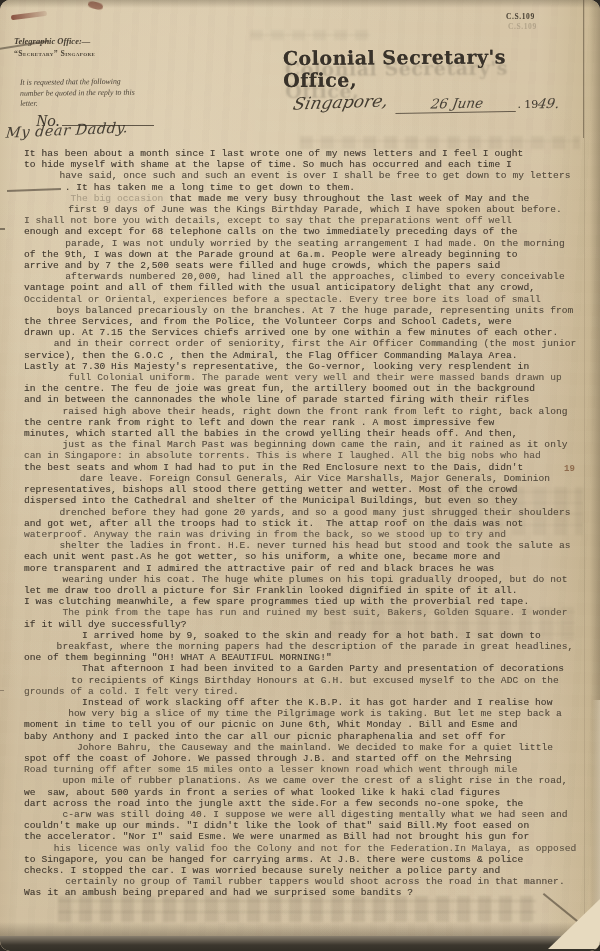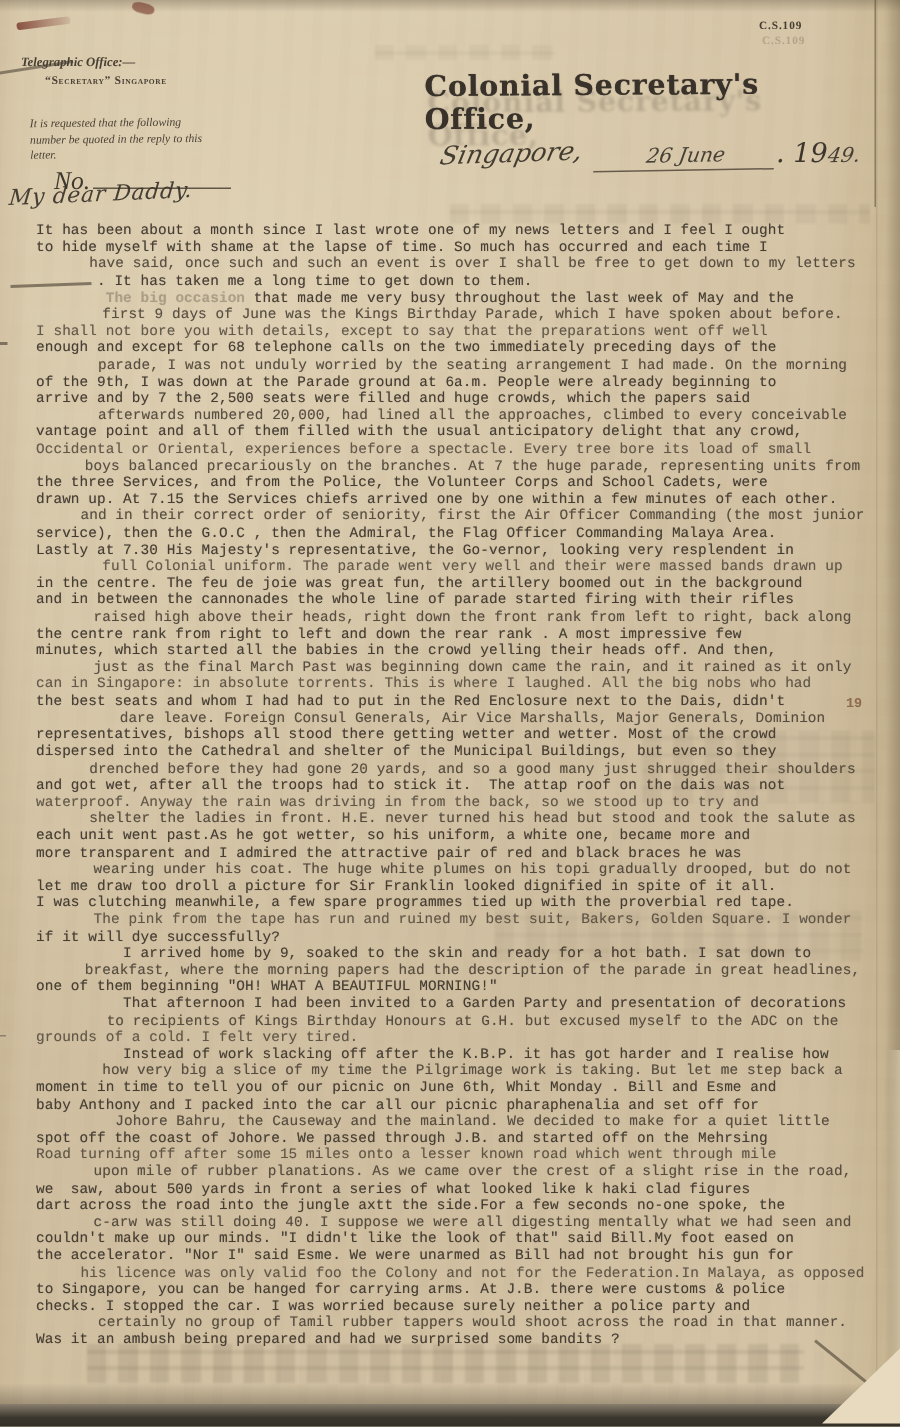--- a/index.html
+++ b/index.html
@@ -1,17 +1,17 @@
 <!DOCTYPE html>
 <html><head>
 <meta charset="utf-8">
 <style>
   html,body{margin:0;padding:0;background:#2e2a24;}
   .stage{position:relative;width:600px;height:951px;overflow:hidden;
-    font-family:"Liberation Mono",monospace;}
+    font-family:"Liberation Mono",monospace;border-radius:10px;}
   
   .paper{position:absolute;inset:0;
     background:
       radial-gradient(ellipse at 28% 18%, rgba(255,248,226,.22), transparent 55%),
       radial-gradient(ellipse at 80% 60%, rgba(120,100,70,.10), transparent 60%),
       radial-gradient(ellipse at 15% 80%, rgba(120,100,70,.08), transparent 55%),
       linear-gradient(90deg,#cebc9c 0,#d6c5a6 3%,#d7c6a8 90%,#cbb996 98%,#c2b08d 100%),
       #d5c3a4;}
   .grain{position:absolute;inset:0;opacity:.5;pointer-events:none;
     background:
@@ -20,53 +20,53 @@
   .top-edge{position:absolute;left:0;top:0;width:600px;height:8px;
     background:linear-gradient(180deg, rgba(96,85,64,.35), rgba(96,85,64,0));}
   
   .ref{position:absolute;left:506px;top:12px;font-family:"Liberation Serif",serif;
     font-size:7.5px;font-weight:bold;letter-spacing:.6px;color:#453d31;}
   .ref-ghost{position:absolute;left:508px;top:22px;font-family:"Liberation Serif",serif;
     font-size:7.5px;font-weight:bold;letter-spacing:.6px;color:rgba(69,61,49,.25);filter:blur(.4px);}
   .teleg{position:absolute;left:14px;top:36px;width:190px;color:#473f33;
     font-family:"Liberation Serif",serif;font-style:italic;}
   .teleg .l1{font-size:8.5px;font-weight:bold;}
-  .teleg .l2{font-size:7.8px;margin:3px 0 0 16px;letter-spacing:.4px;font-style:normal;
+  .teleg .l2{font-size:7.8px;margin:3px 0 0 0;letter-spacing:.4px;font-style:normal;
     font-variant:small-caps;font-weight:bold;color:#4a4236;}
   .request{position:absolute;left:20px;top:77px;width:160px;color:#4a4237;
     font-family:"Liberation Serif",serif;font-style:italic;font-size:7.8px;line-height:10.5px;
     transform:rotate(-.6deg);}
   .office{position:absolute;left:283px;top:46px;width:300px;color:#38322a;
     font-family:"DejaVu Serif",serif;font-weight:bold;font-size:19px;letter-spacing:.5px;
     transform:rotate(-.4deg);
     text-shadow:2px 11px 2px rgba(56,48,38,.20), 0 0 .6px rgba(56,48,38,.65);}
   .no-row{position:absolute;left:36px;top:111px;font-family:"Liberation Serif",serif;
     font-style:italic;font-size:17px;color:#3f382e;}
   .no-row .rule{display:inline-block;width:92px;border-bottom:1.2px solid rgba(64,55,44,.8);
     height:9px;margin-left:2px;}
   .date-row{position:absolute;left:294px;top:92px;color:#3c362d;white-space:nowrap;}
   .script{font-family:"DejaVu Serif",serif;font-style:italic;font-size:17px;
     display:inline-block;transform:skewX(-14deg) rotate(-2deg);color:#433c31;}
   .hw{font-family:"DejaVu Serif",serif;font-style:italic;display:inline-block;
     transform:skewX(-10deg) rotate(-1deg);color:rgba(58,52,43,.92);}
   .date-row .dm{font-size:13.5px;border-bottom:1.2px solid rgba(64,55,44,.75);
     min-width:112px;text-align:center;padding:0 4px 1px;}
-  .date-row .yr-pre{font-family:"DejaVu Serif",serif;font-style:italic;font-size:18px;}
+  .date-row .yr-pre{font-family:"DejaVu Serif",serif;font-size:11px;}
   .date-row .yr{font-size:13.5px;}
   .salutation{position:absolute;left:6px;top:122px;font-family:"DejaVu Serif",serif;
     font-style:italic;font-size:14.5px;color:rgba(52,47,39,.9);
     transform:rotate(-2.5deg) skewX(-8deg);letter-spacing:.5px;}
   
   .letter-body{position:absolute;left:24px;top:148px;width:582px;
     font-family:"Liberation Mono",monospace;font-size:9.6px;line-height:11.2px;
     color:rgba(64,56,46,.93);white-space:pre;letter-spacing:.05px;
     text-shadow:0 0 .5px rgba(64,56,46,.45);}
   .letter-body div:nth-child(3n){opacity:.88;text-align:center;}
   .letter-body div:nth-child(7n){opacity:.8;}
-  .faint{opacity:.33;filter:blur(.3px);font-weight:bold;}
+  .faint{opacity:.33;filter:blur(.3px);}
   .strike-mark{position:absolute;left:7px;top:189px;width:54px;height:2px;
     background:rgba(72,62,50,.6);transform:rotate(-2deg);}
   .margin-num{position:absolute;left:564px;top:464px;font-size:9px;font-weight:bold;
     color:rgba(128,88,58,.8);}
   
   .ink-a{position:absolute;left:11px;top:13px;width:36px;height:5px;border-radius:2px;
     background:linear-gradient(90deg,#6e2a1e,rgba(110,42,30,.15));
     transform:rotate(-7deg);opacity:.75;}
   .ink-b{position:absolute;left:88px;top:2px;width:15px;height:7px;border-radius:40%;
     background:rgba(105,40,28,.55);transform:rotate(14deg);filter:blur(.4px);}

